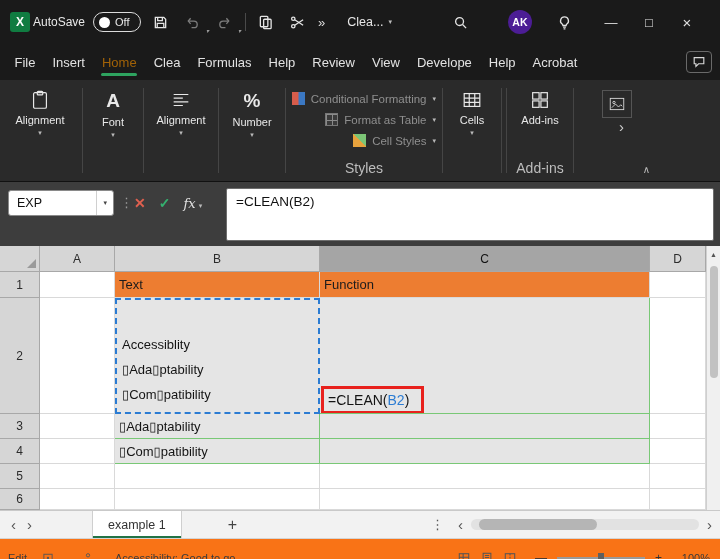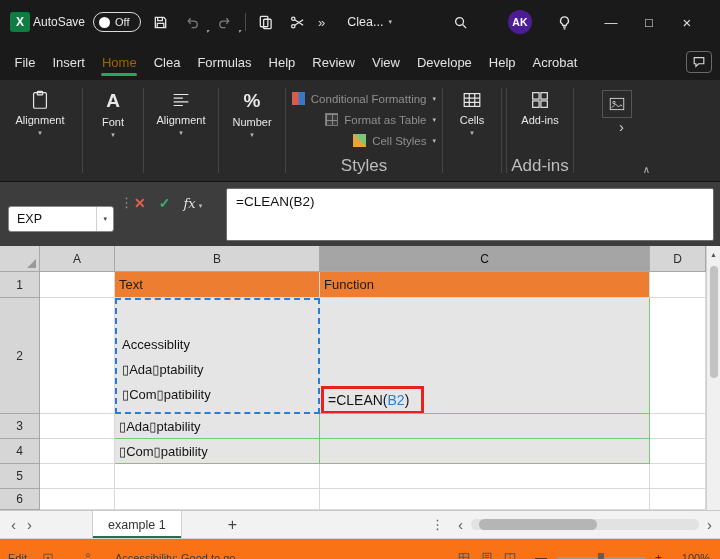--- a/index.html
+++ b/index.html
@@ -39,30 +39,30 @@
   .bigbtn { display:flex; flex-direction:column; align-items:center; gap:3px; color:#e8e8e8; font-size:11px; width:64px; }
   .bigbtn svg { width:22px; height:22px; stroke:#e8e8e8; fill:none; stroke-width:1.3; }
   .bigglyph { font-size:19px; font-weight:bold; height:24px; display:grid; place-items:center; }
   .ddchev { font-size:7px; color:#b9b9b9; }
   .styles-grp { width:152px; padding:12px 4px 3px; align-items:flex-end; }
   .srow { display:flex; align-items:center; gap:6px; color:#8f8f8f; font-size:11.5px; margin-bottom:8px; white-space:nowrap; }
   .sicon { width:13px; height:13px; flex:0 0 13px; border:1px solid #777; }
   .sicon.cf { background:linear-gradient(90deg,#d65c4b 0 48%,#3b78c3 52% 100%); border:none; }
   .sicon.ft { background-image:linear-gradient(#8a8a8a 1px,transparent 1px),linear-gradient(90deg,#8a8a8a 1px,transparent 1px); background-size:6px 6px; background-color:#3a3a3a; }
   .sicon.cs { background:linear-gradient(45deg,#e8a33d 0 50%,#7cc576 50% 100%); border:none; }
-  .grplabel { position:absolute; bottom:5px; left:0; right:0; text-align:center; color:#bdbdbd; font-size:17px; }
+  .grplabel { position:absolute; bottom:5px; left:0; right:0; text-align:center; color:#bdbdbd; font-size:14px; }
   .rib-extra { position:relative; width:88px; }
   .picbox { position:absolute; left:26px; top:10px; width:30px; height:28px; border:1px solid #555; display:grid; place-items:center; color:#d8d8d8; }
   .picbox svg { width:18px; height:18px; stroke:currentColor; fill:none; stroke-width:1.2; }
   .morechev { position:absolute; right:40px; top:38px; color:#cfcfcf; font-size:15px; }
   .collapsechev { position:absolute; right:14px; bottom:6px; color:#bdbdbd; font-size:10px; }
 
   
   .fstrip { position:absolute; top:182px; left:0; right:0; height:64px; background:#3d3d3d; }
-  .namebox { position:absolute; left:8px; top:24px; width:106px; height:26px; background:#fff; border:1px solid #8a8a8a; border-radius:3px; display:flex; align-items:center; font-size:12.5px; color:#111; padding-left:8px; overflow:hidden; }
+  .namebox { position:absolute; left:8px; top:8px; width:106px; height:26px; background:#fff; border:1px solid #8a8a8a; border-radius:3px; display:flex; align-items:center; font-size:12.5px; color:#111; padding-left:8px; overflow:hidden; }
   .nb-chev { margin-left:auto; height:100%; display:flex; align-items:center; padding:0 6px; border-left:1px solid #d0d0d0; color:#444; font-size:7px; }
   .vdots { position:absolute; left:120px; top:13px; color:#9a9a9a; font-size:13px; }
   .fbtns { position:absolute; left:134px; top:8px; height:26px; display:flex; align-items:center; gap:13px; font-size:14px; }
   .fx-x { color:#e0604f; font-weight:bold; }
   .fx-check { color:#35b06f; font-weight:bold; }
   .fx { color:#e0e0e0; font-family:"DejaVu Serif", serif; font-style:italic; font-size:13px; }
   .fx .ddchev { margin-left:3px; }
   .fbox { position:absolute; left:226px; top:6px; width:488px; height:53px; background:#fff; border:1px solid #6d6d6d; border-radius:2px; padding:5px 9px; font-size:13.5px; color:#111; }
 
   

